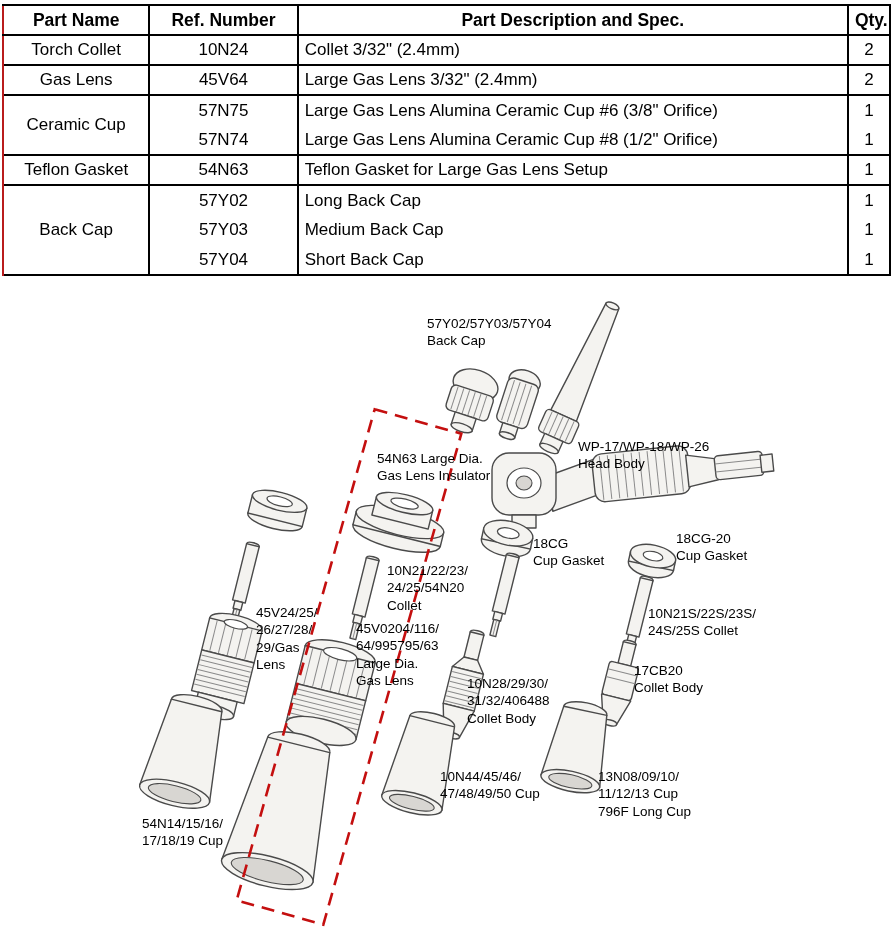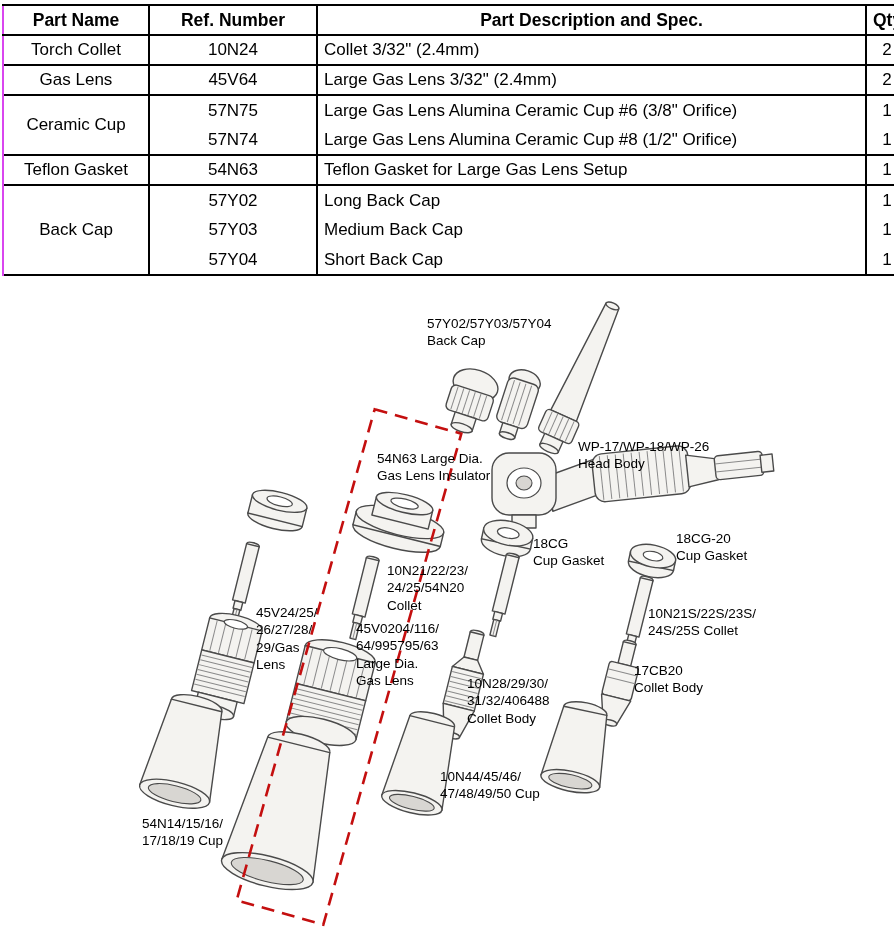--- a/index.html
+++ b/index.html
@@ -13,39 +13,39 @@
 
   
   table.parts-table {
     border-collapse: collapse;
     table-layout: fixed;
     width: 889px;
     margin: 4px 0 0 2px;
     border: 2px solid #000;
   }
   .parts-table th, .parts-table td {
-    border-left: 2px solid #d946ef;
+    border-left: 2px solid #b91c1c;
     border-right: 2px solid #000;
     font-size: 17px;
     height: 30px;
     vertical-align: middle;
     padding: 2px 6px;
     overflow: hidden;
     white-space: nowrap;
   }
   .parts-table thead th {
     border-top: 2px solid #000;
     border-bottom: 2px solid #000;
     font-weight: bold;
     text-align: center;
     font-size: 17.5px;
   }
   .parts-table tr.gstart td { border-top: 2px solid #000; }
   .c-part { width: 146px; text-align: center; }
-  .c-ref  { width: 168px; text-align: center; }
+  .c-ref  { width: 148px; text-align: center; }
   .c-desc { width: 549px; text-align: left; }
   .c-qty  { width: 42px;  text-align: center; }
 
   
   .diagram {
     position: absolute; left: 0; top: 290px;
     width: 894px; height: 637px; padding-left: 17px;
   }
   .diagram svg { position: absolute; left: 0; top: 0; }
   .dlabel {
@@ -369,15 +369,18 @@
 64/995795/63
 Large Dia.
 Gas Lens</div>
   <div class="dlabel" style="left:634px; top:372px;">17CB20
 Collet Body</div>
   <div class="dlabel" style="left:467px; top:385px;">10N28/29/30/
 31/32/406488
 Collet Body</div>
   <div class="dlabel" style="left:440px; top:470px;margin-top:8px;">10N44/45/46/
 47/48/49/50 Cup</div>
+  <div class="dlabel" style="left:598px; top:478px;">13N08/09/10/
+11/12/13 Cup
+796F Long Cup</div>
   <div class="dlabel" style="left:142px; top:525px;">54N14/15/16/
 17/18/19 Cup</div>
 </div>
 
 </body></html>

